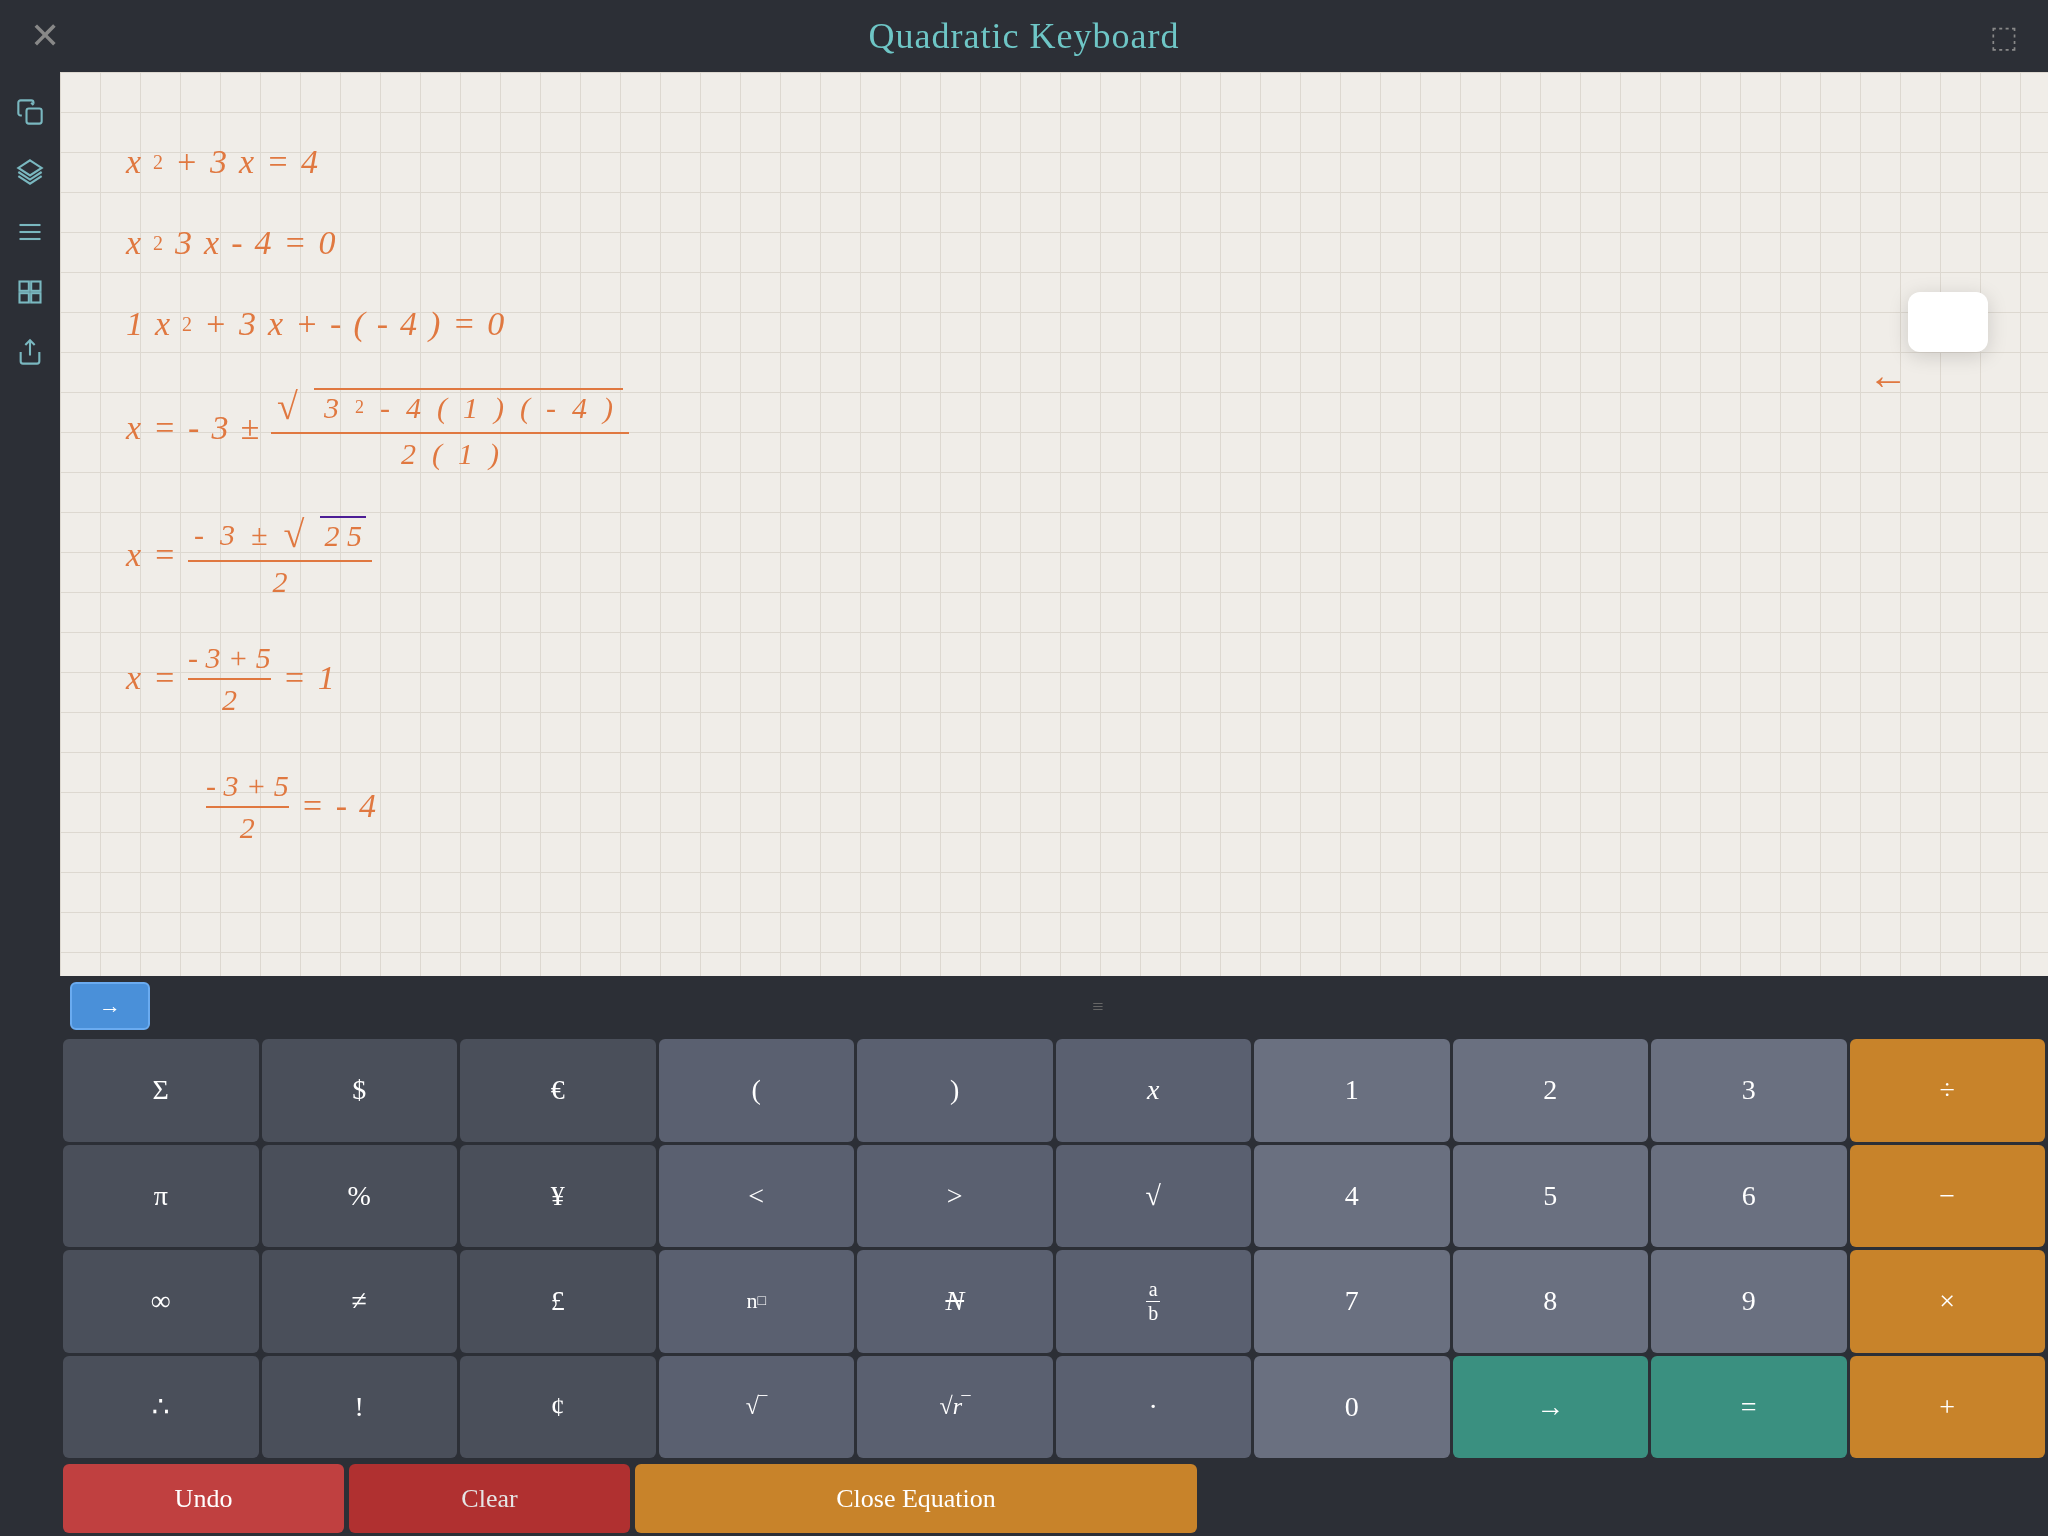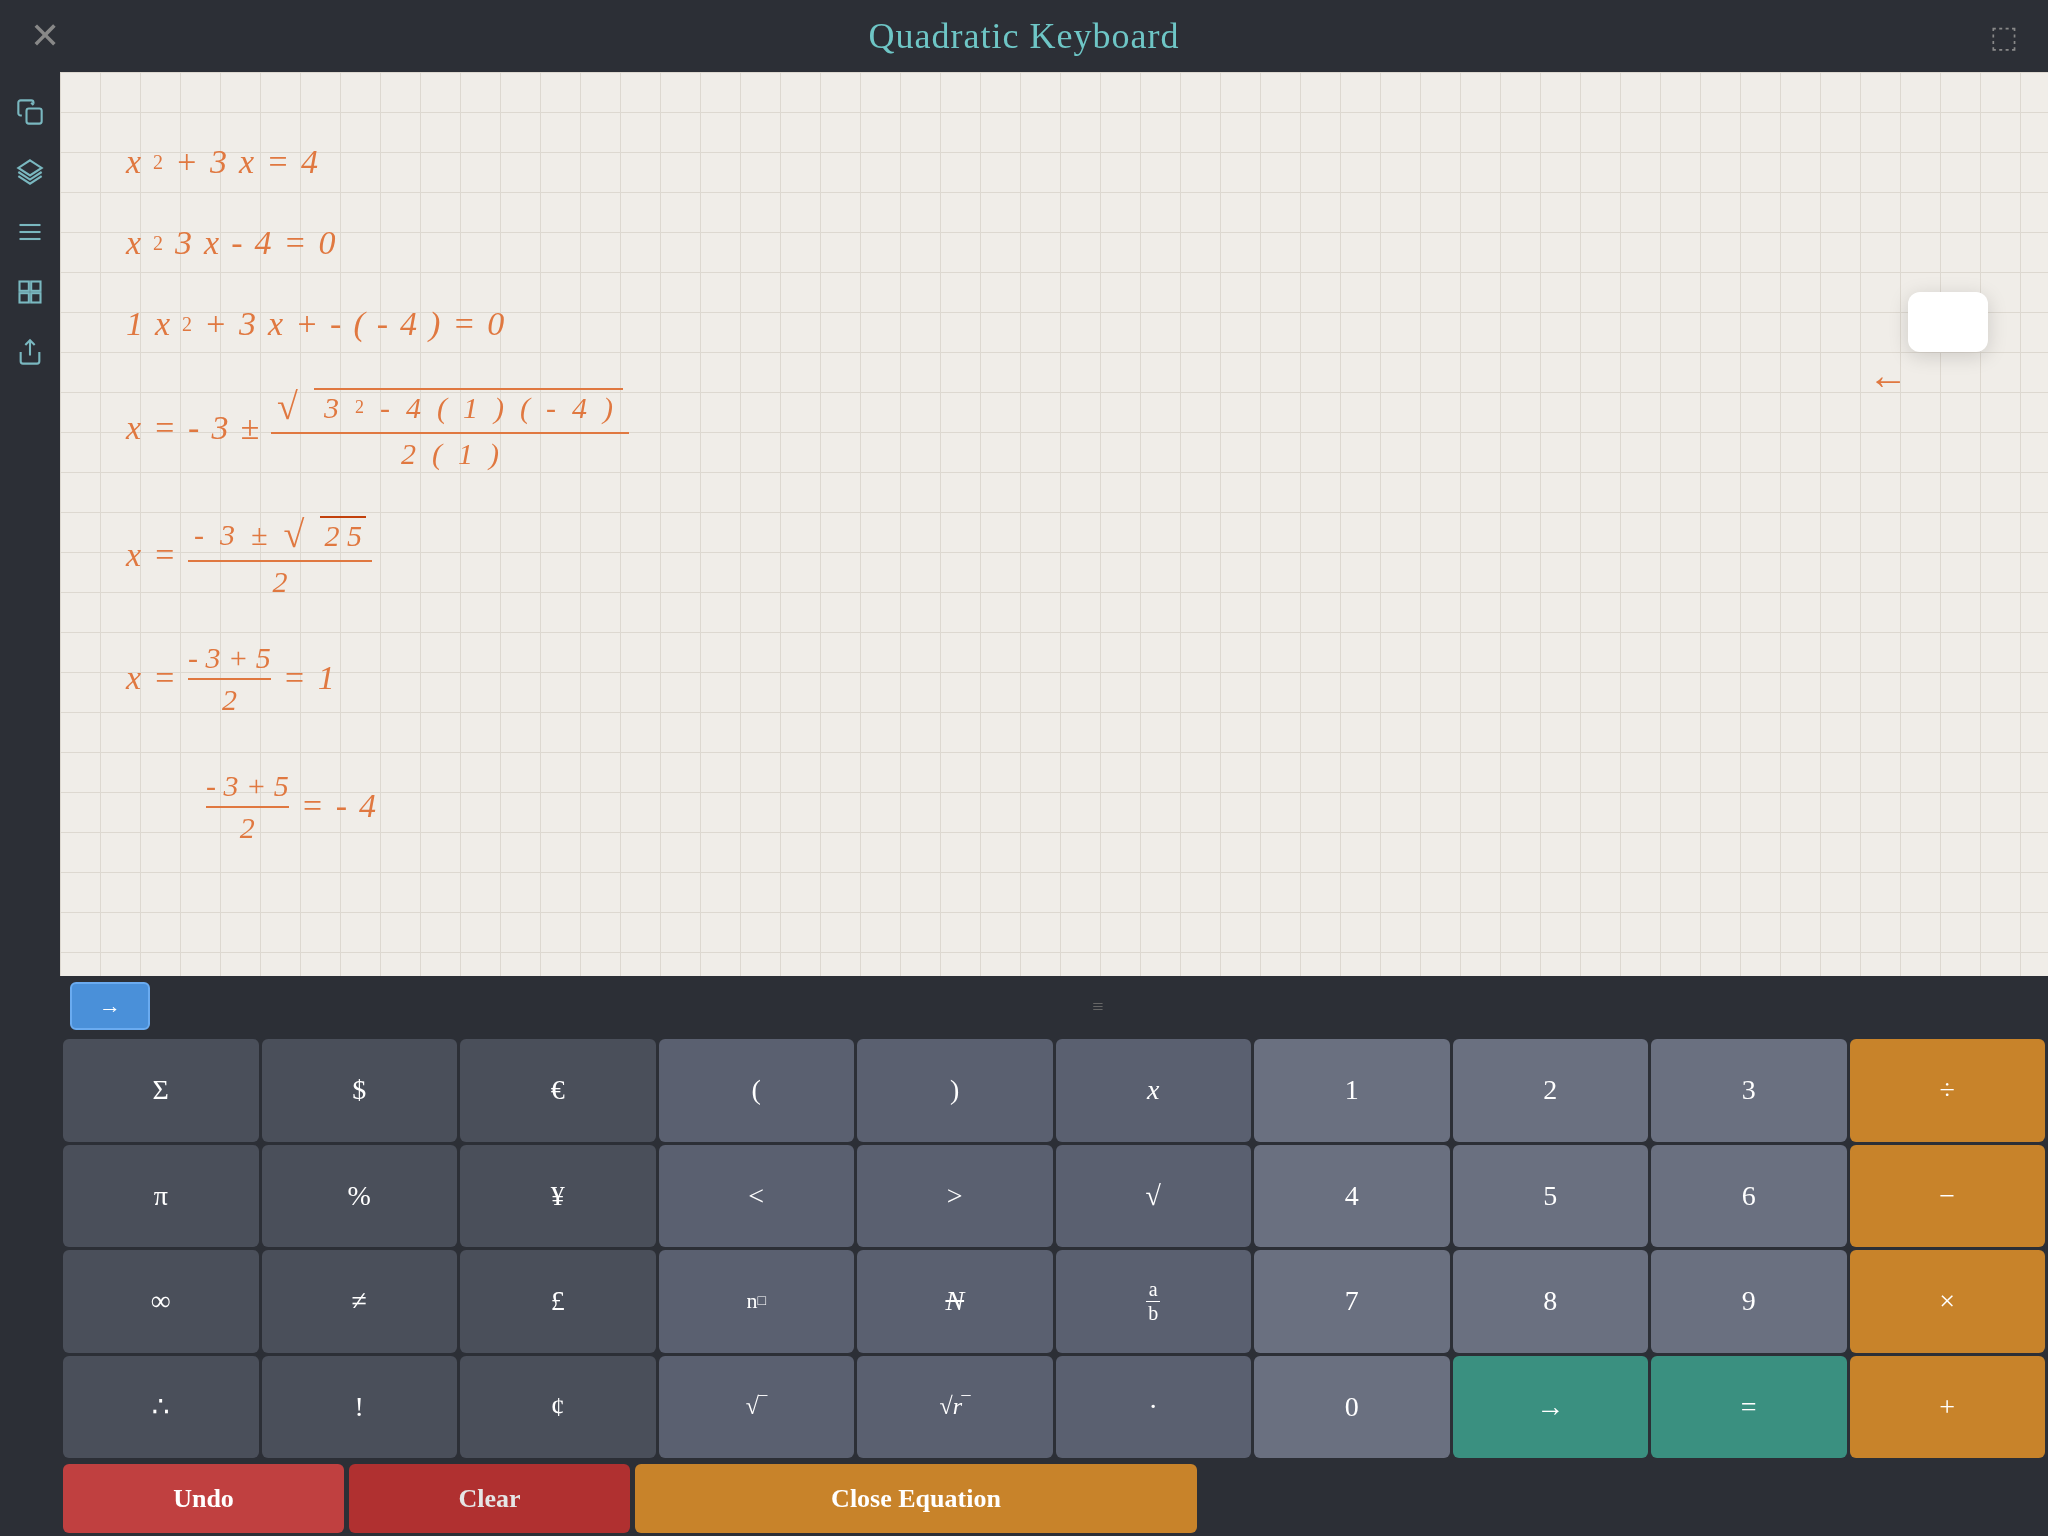--- a/index.html
+++ b/index.html
@@ -253,21 +253,20 @@
       background: #3a9080;
     }
 
     
     #keyboard-actions {
       height: 75px;
       display: grid;
       grid-template-columns: 1fr 1fr 2fr 3fr;
       gap: 5px;
       padding: 3px;
-      font-weight: bold;
     }
 
     .action-btn {
       display: flex;
       align-items: center;
       justify-content: center;
       border-radius: 6px;
       cursor: pointer;
       font-size: 26px;
       font-family: 'Georgia', serif;
@@ -435,21 +434,21 @@
 
       <div class="eq-row eq-line5" style="align-items:center;">
         <span class="italic-x">x</span>
         <span>=</span>
         <div class="frac" style="font-size:30px;">
           <div class="num" style="display:flex;align-items:center;gap:4px;">
             <span>-</span>
             <span>3</span>
             <span>±</span>
             <span style="font-size:38px;vertical-align:middle;">√</span>
-            <span style="border-top:2px solid #c2410c;padding:0 4px;">2 5</span>
+            <span style="border-top:2px solid #4c1d95;padding:0 4px;">2 5</span>
           </div>
           <div class="den">2</div>
         </div>
       </div>
 
       <div class="eq-row eq-line6" style="align-items:center;">
         <span class="italic-x">x</span>
         <span>=</span>
         <div class="frac" style="font-size:30px;">
           <div class="num">- 3 + 5</div>

